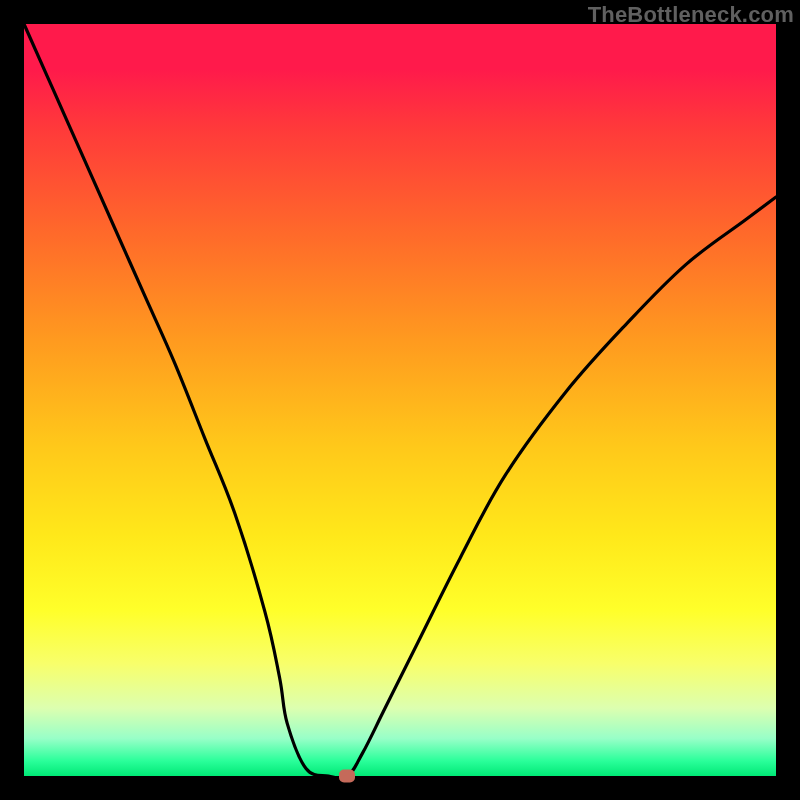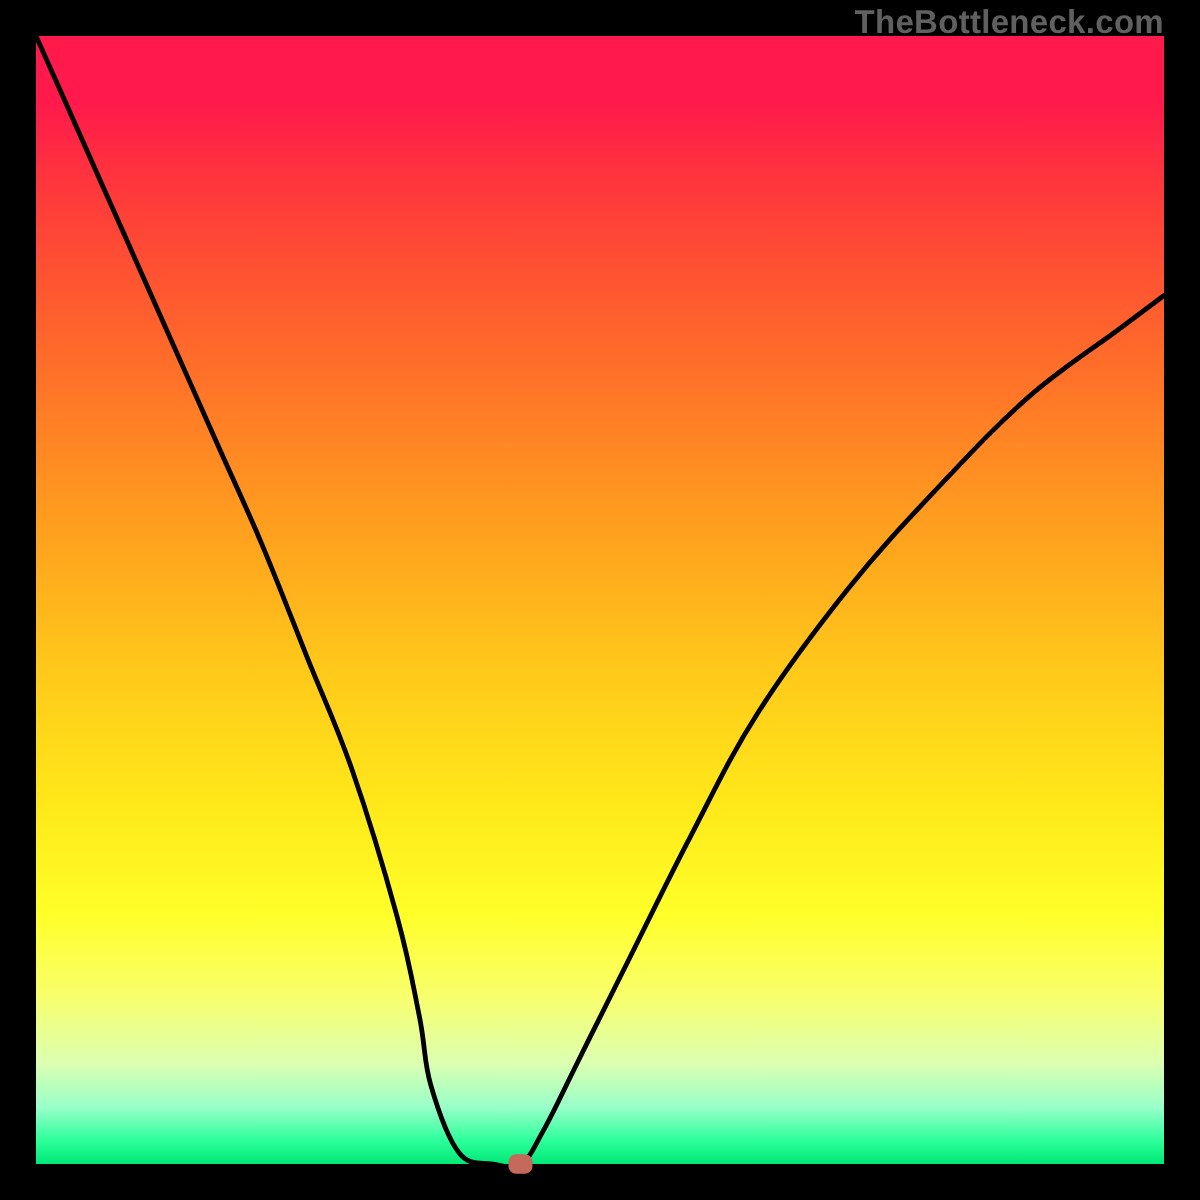--- a/index.html
+++ b/index.html
@@ -13,21 +13,21 @@
   }
   .frame {
     position: relative;
     width: 800px;
     height: 800px;
     background: #000;
   }
   .watermark {
     position: absolute;
     top: 2px;
-    right: 24px;
+    right: 6px;
     color: #606060;
     font-size: 22px;
     font-weight: 600;
     letter-spacing: 0.2px;
     z-index: 50;
   }
   .plot {
     position: absolute;
     left: 24px;
     top: 24px;

